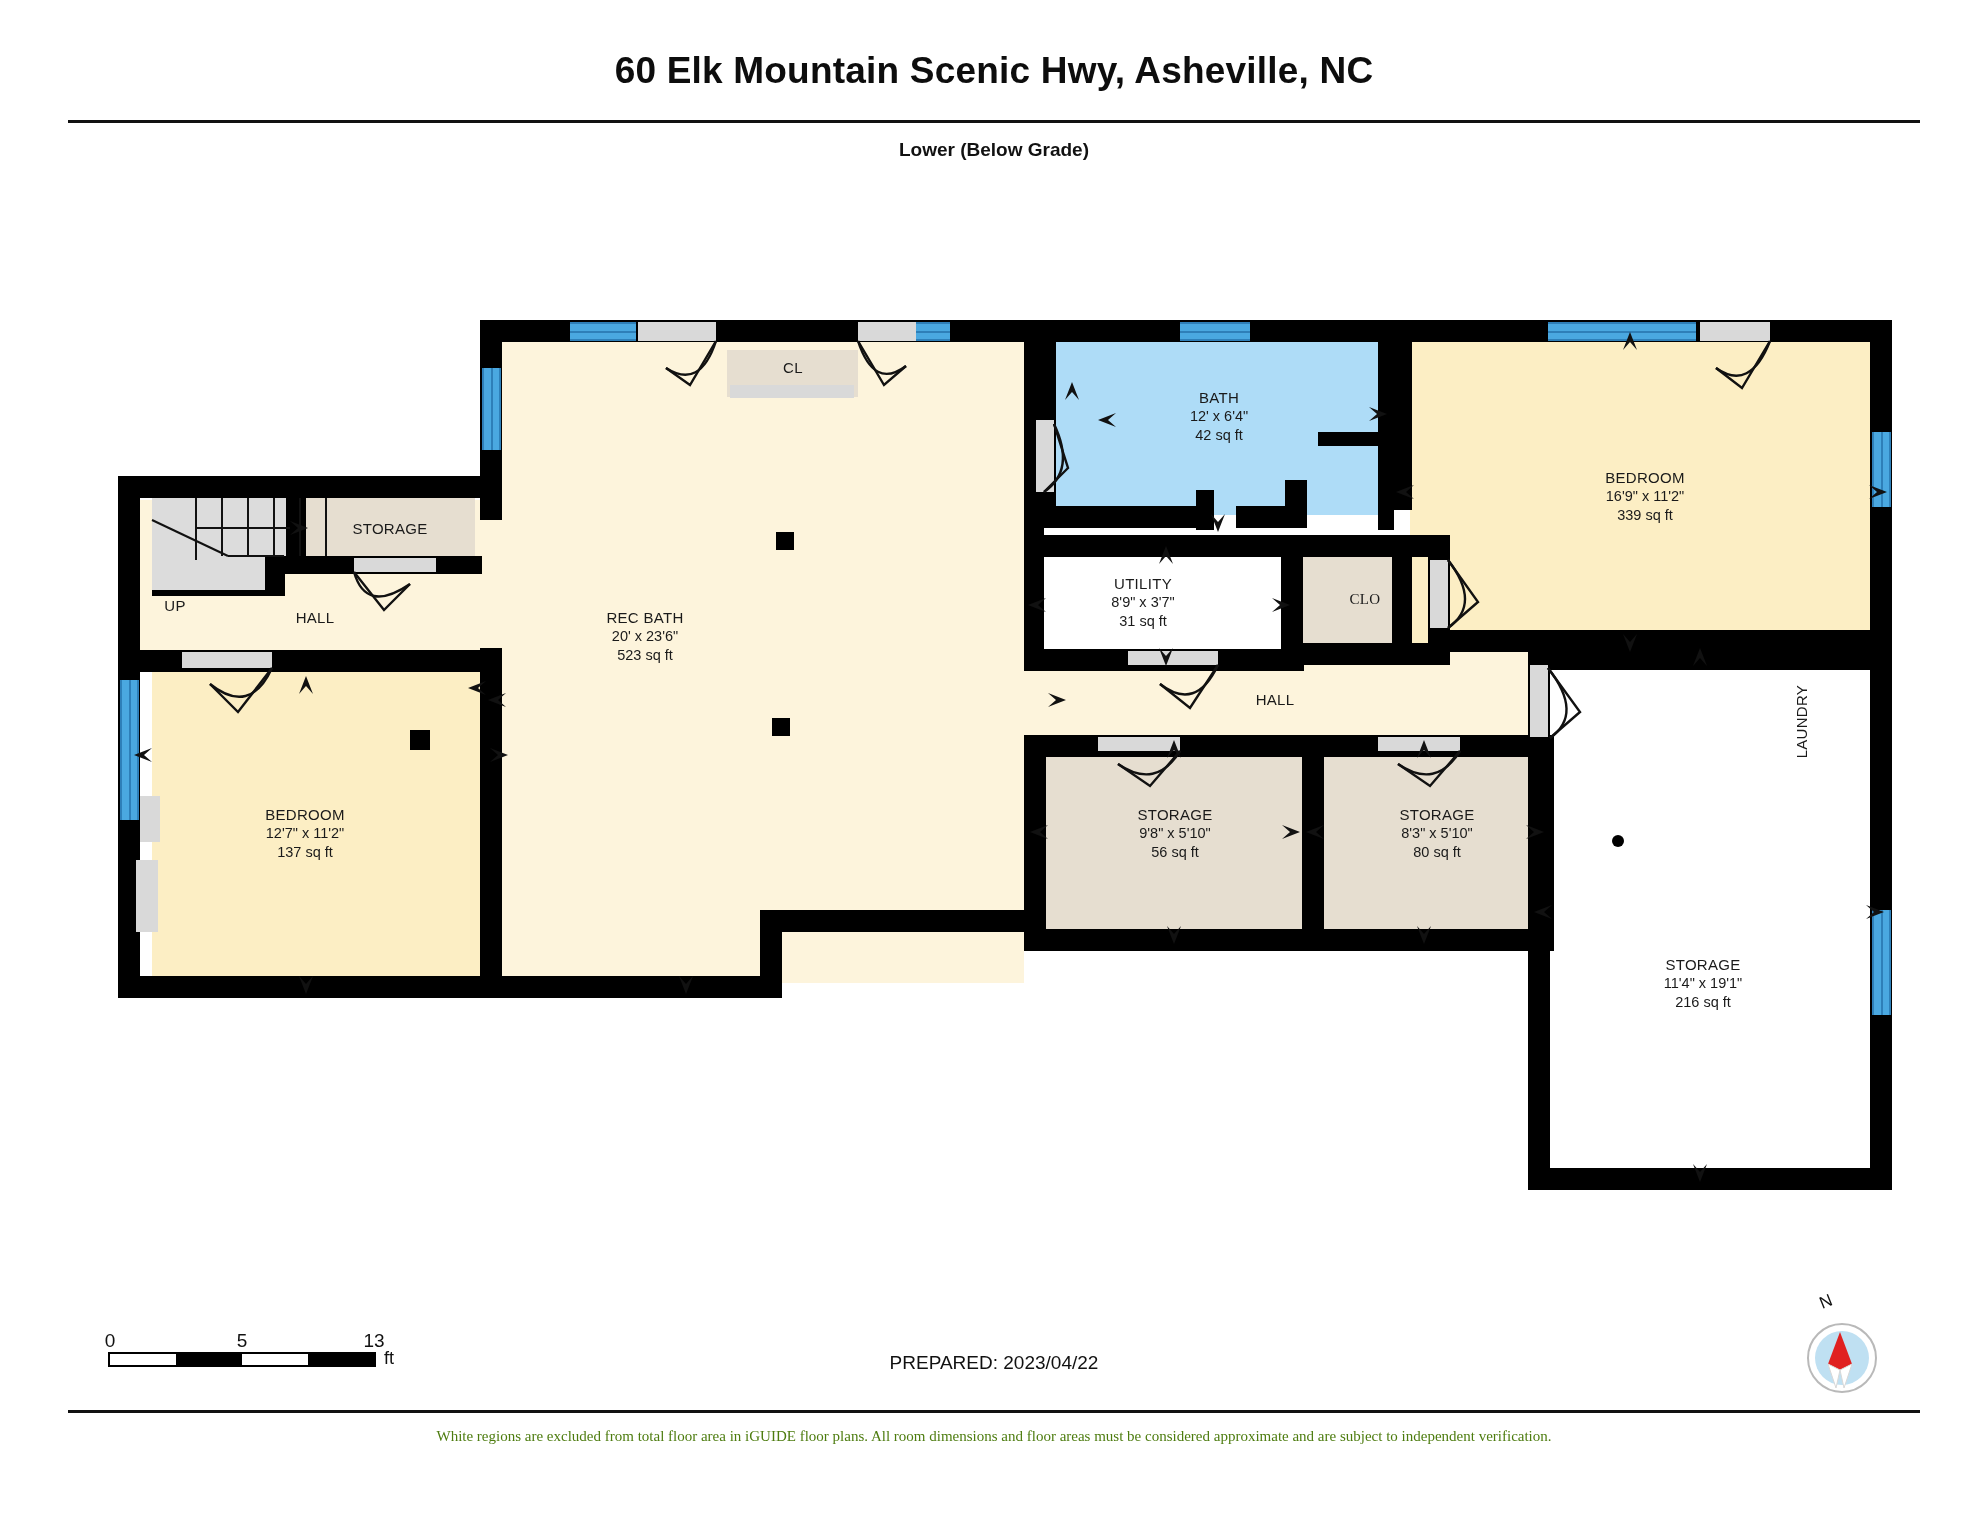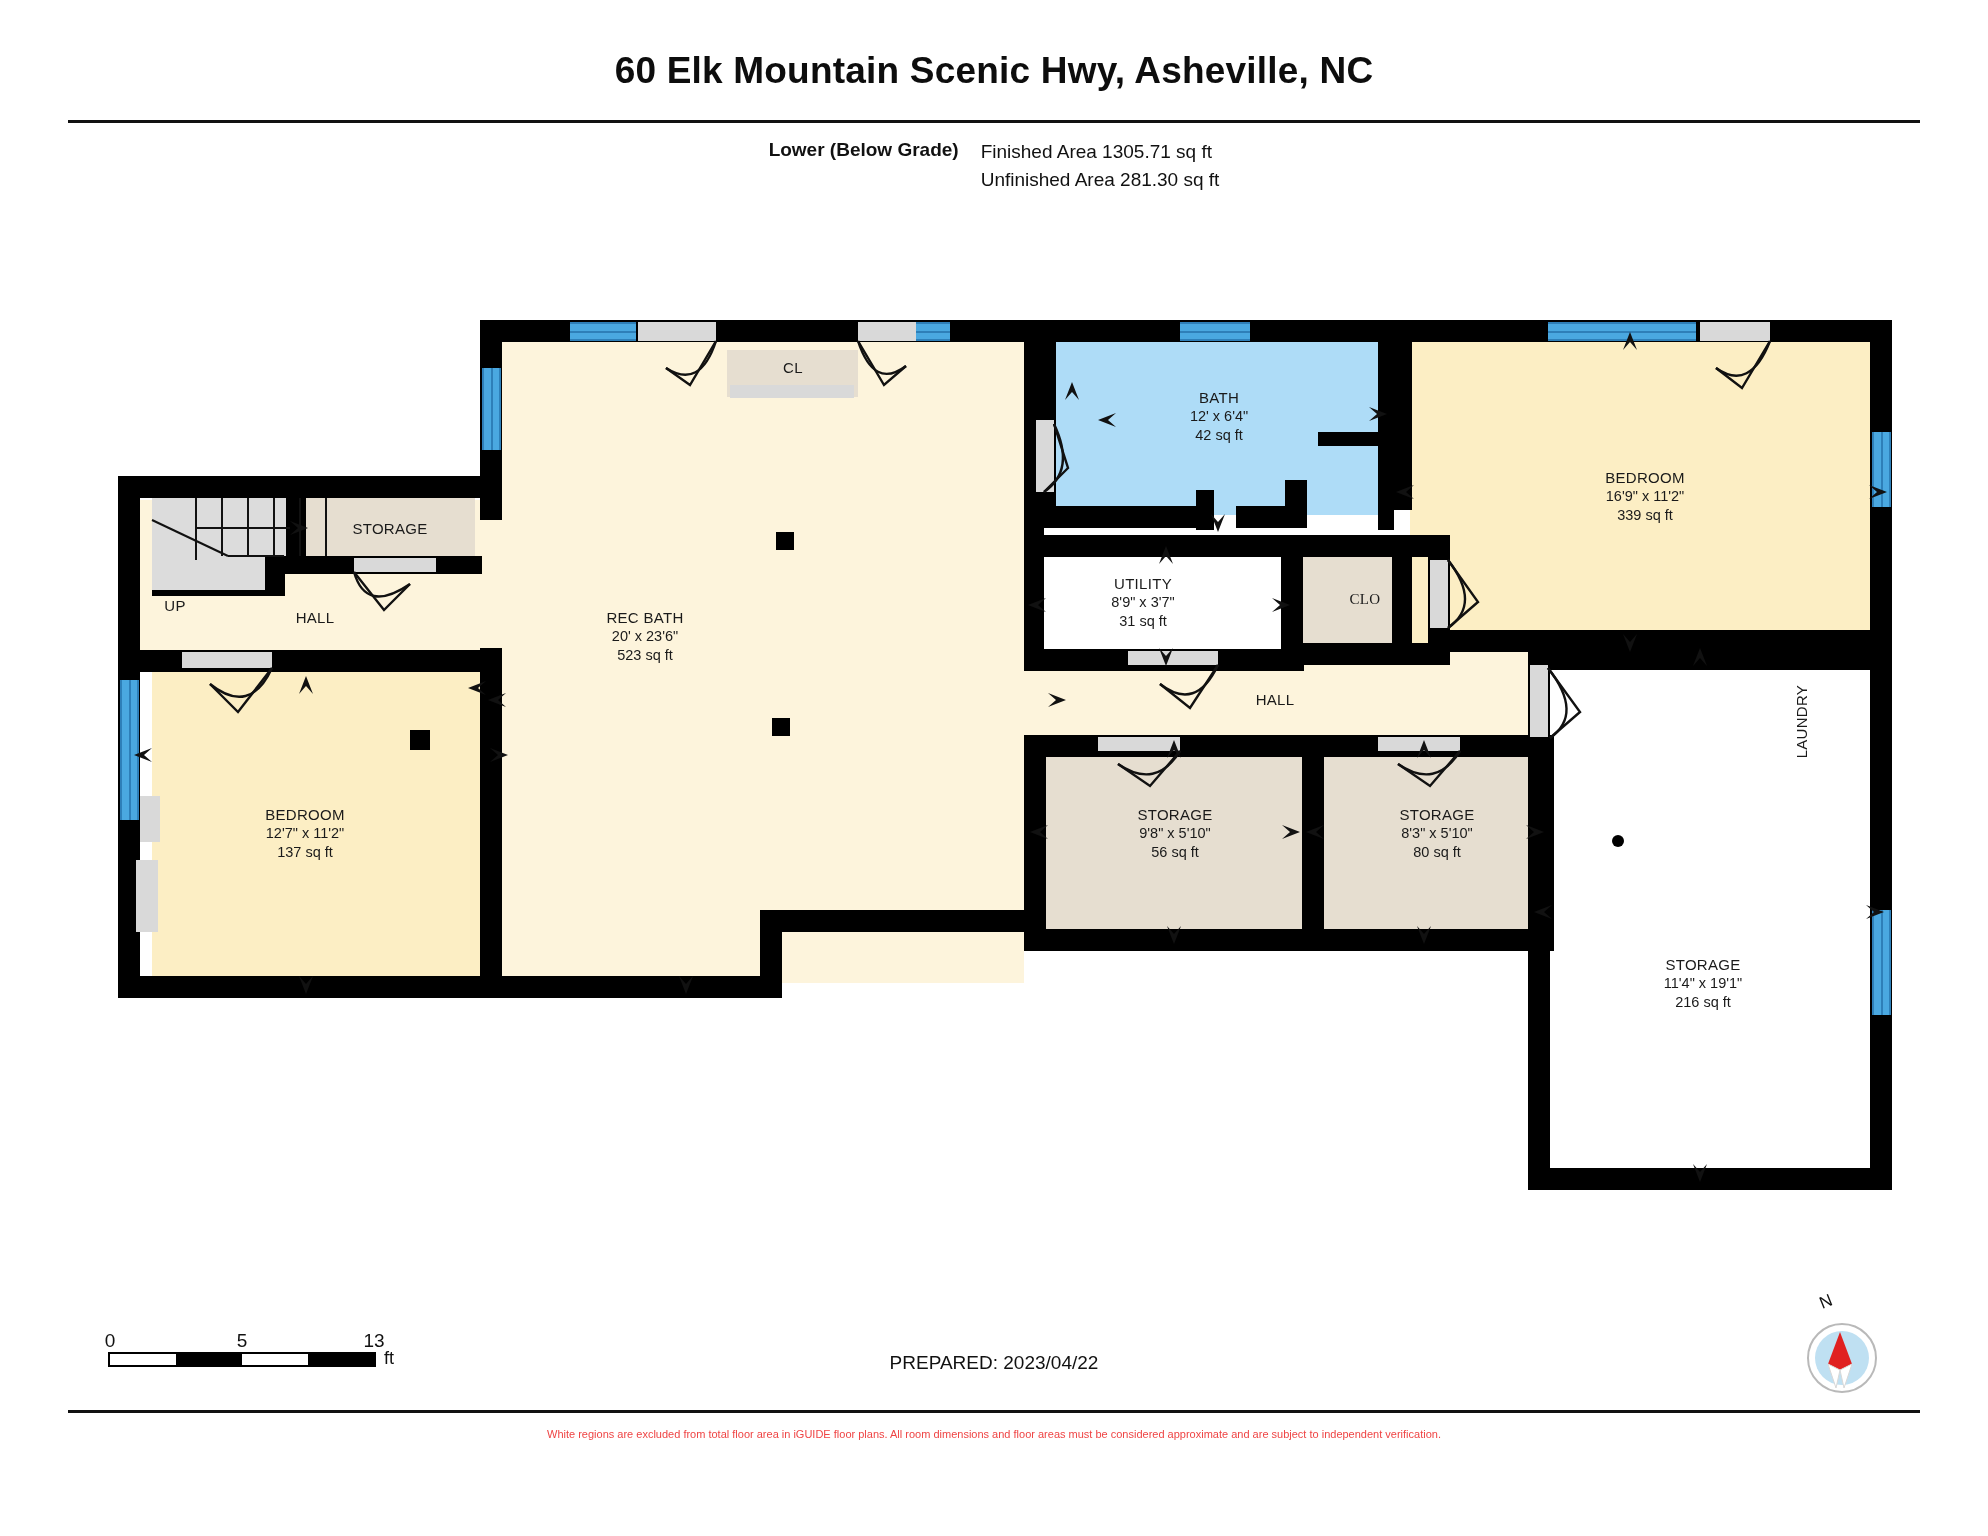--- a/index.html
+++ b/index.html
@@ -193,39 +193,36 @@
   
   #footer-rule {
     position: absolute;
     left: 68px; top: 1410px; width: 1852px; height: 3px;
     background: #111111;
   }
   #footer-note {
     position: absolute;
     left: 0; top: 1428px; width: 1988px;
     text-align: center;
-    font-size: 11px;
-    color: #ef4444;
+    font-size: 15px;
+    color: #4d7c0f;
+    font-family: Liberation Serif, serif;
   }
 </style>
 </head>
 <body>
 
 <div id="header">
   <div id="page-title">60 Elk Mountain Scenic Hwy, Asheville, NC</div>
 </div>
 <div id="title-rule"></div>
 
 <div id="area-summary">
   <div class="inner">
     <div id="area-level-label">Lower (Below Grade)</div>
-    <div class="area-lines">
-      <div>Finished Area 1305.71 sq ft</div>
-      <div>Unfinished Area 281.30 sq ft</div>
-    </div>
   </div>
 </div>
 
 <div id="floorplan">
 
   <div class="room fill-finished" style="left:494px; top:333px; width:530px; height:650px;"></div>
 
   <div class="room fill-finished" style="left:760px; top:690px; width:290px; height:240px;"></div>
 
   <div class="room fill-finished" style="left:130px; top:500px; width:370px; height:160px;"></div>

